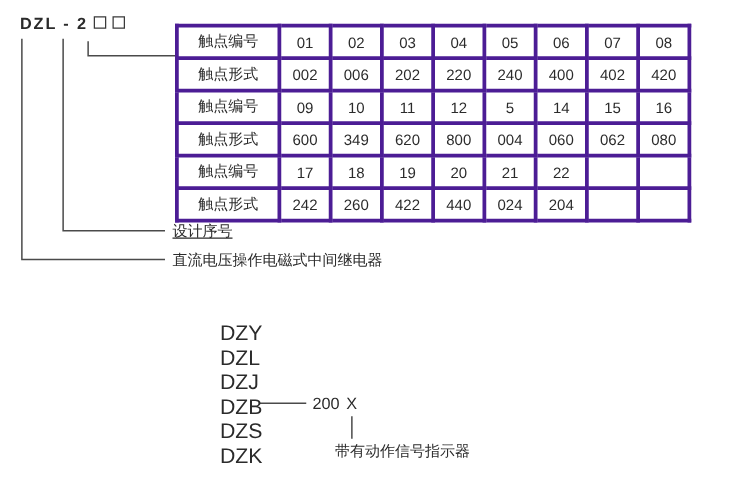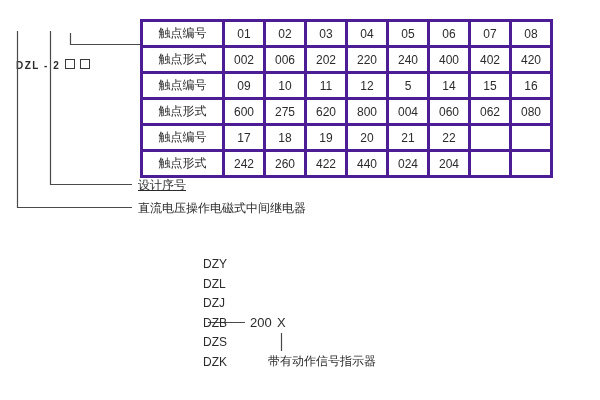--- a/index.html
+++ b/index.html
@@ -11,25 +11,24 @@
     font-family: "Liberation Sans", "DejaVu Sans", sans-serif;
     color: #2b2b2b;
     overflow: hidden;
   }
 
   
   .model-title {
     position: absolute;
     left: 16px;
     top: 11px;
-    font-size: 10px;
+    font-size: 13px;
     font-weight: 600;
     letter-spacing: 1.5px;
     white-space: nowrap;
-    margin-top: 48px;
   }
   .ph-box {
     display: inline-block;
     width: 8px;
     height: 8px;
     border: 1.5px solid #3a3a3a;
     margin-left: 5px;
   }
 
   
@@ -67,23 +66,22 @@
     font-size: 12px;
     white-space: nowrap;
   }
   .callout-design { top: 177px; text-decoration: underline; }
   .callout-relay  { top: 200px; text-align: center; }
 
   
   .series-item {
     position: absolute;
     left: 176px;
-    font-size: 12px;
-    white-space: nowrap;
-    margin-left: 27px;
+    font-size: 17px;
+    white-space: nowrap;
   }
   .dzb-number {
     position: absolute;
     left: 250px;
     top: 315px;
     font-size: 13px;
   }
   .dzb-variant {
     position: absolute;
     left: 277px;
@@ -158,21 +156,21 @@
         <td>11</td>
         <td>12</td>
         <td>5</td>
         <td>14</td>
         <td>15</td>
         <td>16</td>
       </tr>
       <tr>
         <td>触点形式</td>
         <td>600</td>
-        <td>275</td>
+        <td>349</td>
         <td>620</td>
         <td>800</td>
         <td>004</td>
         <td>060</td>
         <td>062</td>
         <td>080</td>
       </tr>
       <tr>
         <td>触点编号</td>
         <td>17</td>

